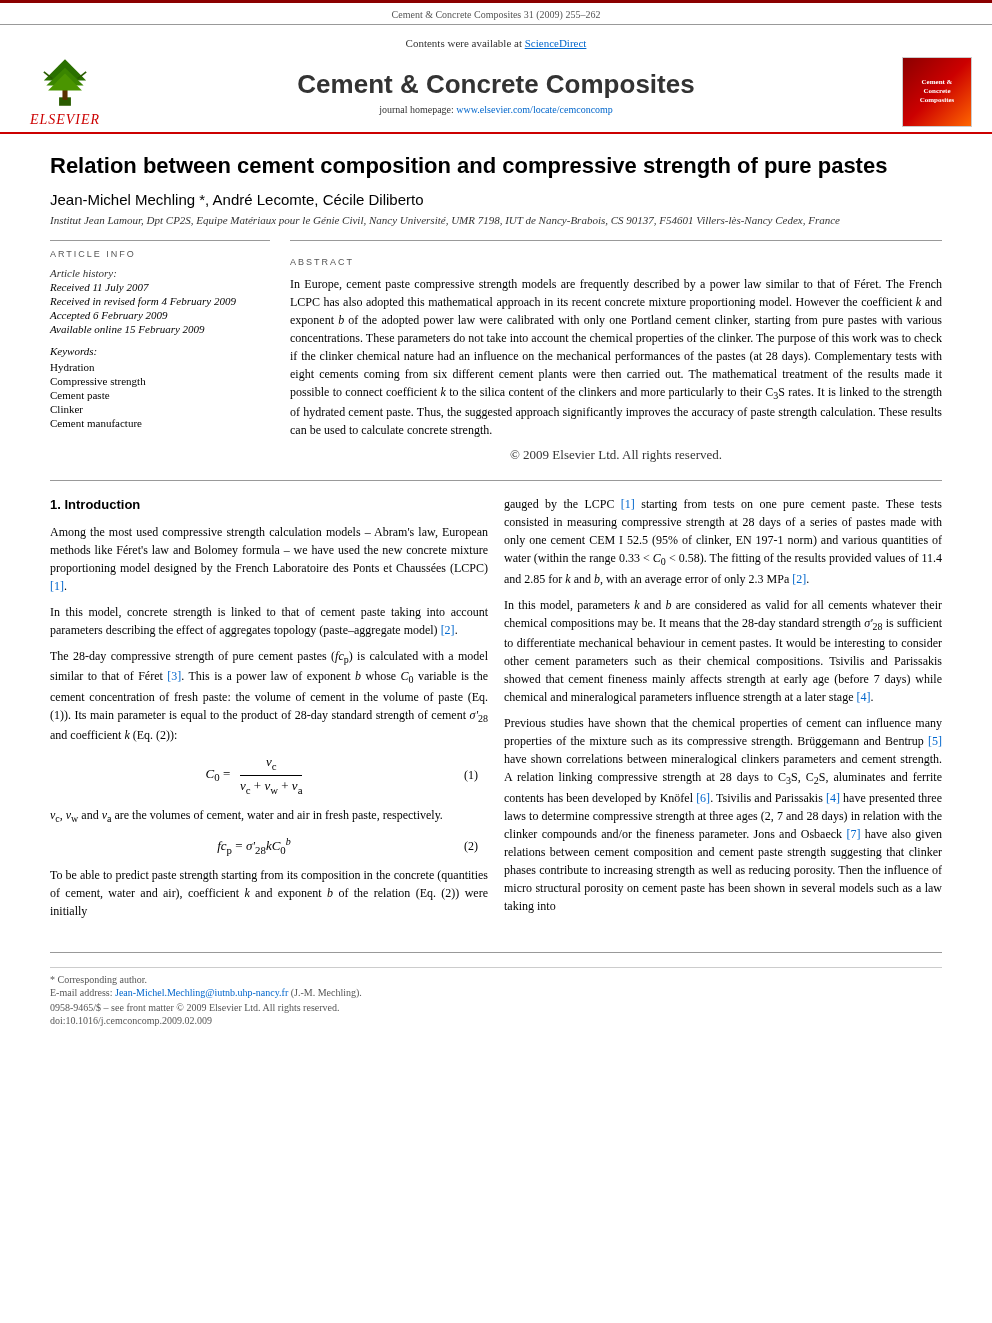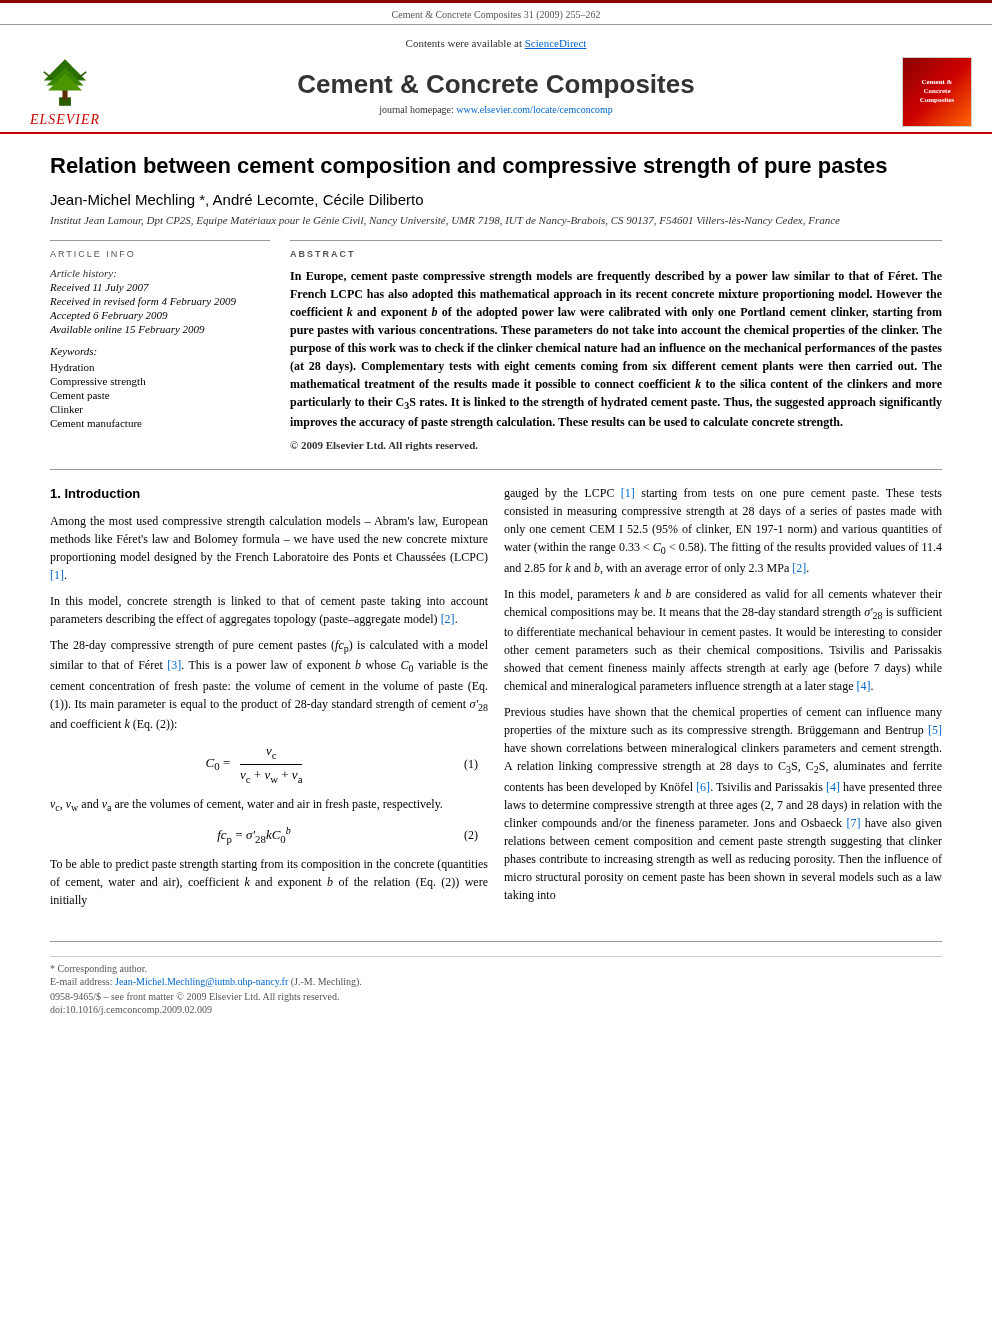--- a/index.html
+++ b/index.html
@@ -137,22 +137,21 @@
     }
     .col-left {
       width: 220px;
       flex-shrink: 0;
       border-top: 1px solid #999;
       padding-top: 8px;
     }
     .col-right {
       flex: 1;
       border-top: 1px solid #999;
-      padding-top: 8px;
-      font-weight: bold;
+      padding-top: 16px;
     }
 
     .section-label {
       font-size: 9px;
       letter-spacing: 2px;
       text-transform: uppercase;
       color: #555;
       margin-bottom: 8px;
       font-family: Arial, sans-serif;
     }
@@ -186,22 +185,22 @@
     .keywords-list li { margin-bottom: 2px; }
 
     
     .abstract-text {
       font-size: 12px;
       line-height: 1.5;
       text-align: justify;
     }
     .abstract-text p { margin-bottom: 6px; }
     .copyright {
-      font-size: 11px;
-      text-align: left;
+      font-size: 13px;
+      text-align: center;
       margin-top: 2px;
       color: #333;
     }
 
     
     .section-divider {
       border: none;
       border-top: 1px solid #999;
       margin: 14px 0;
     }

